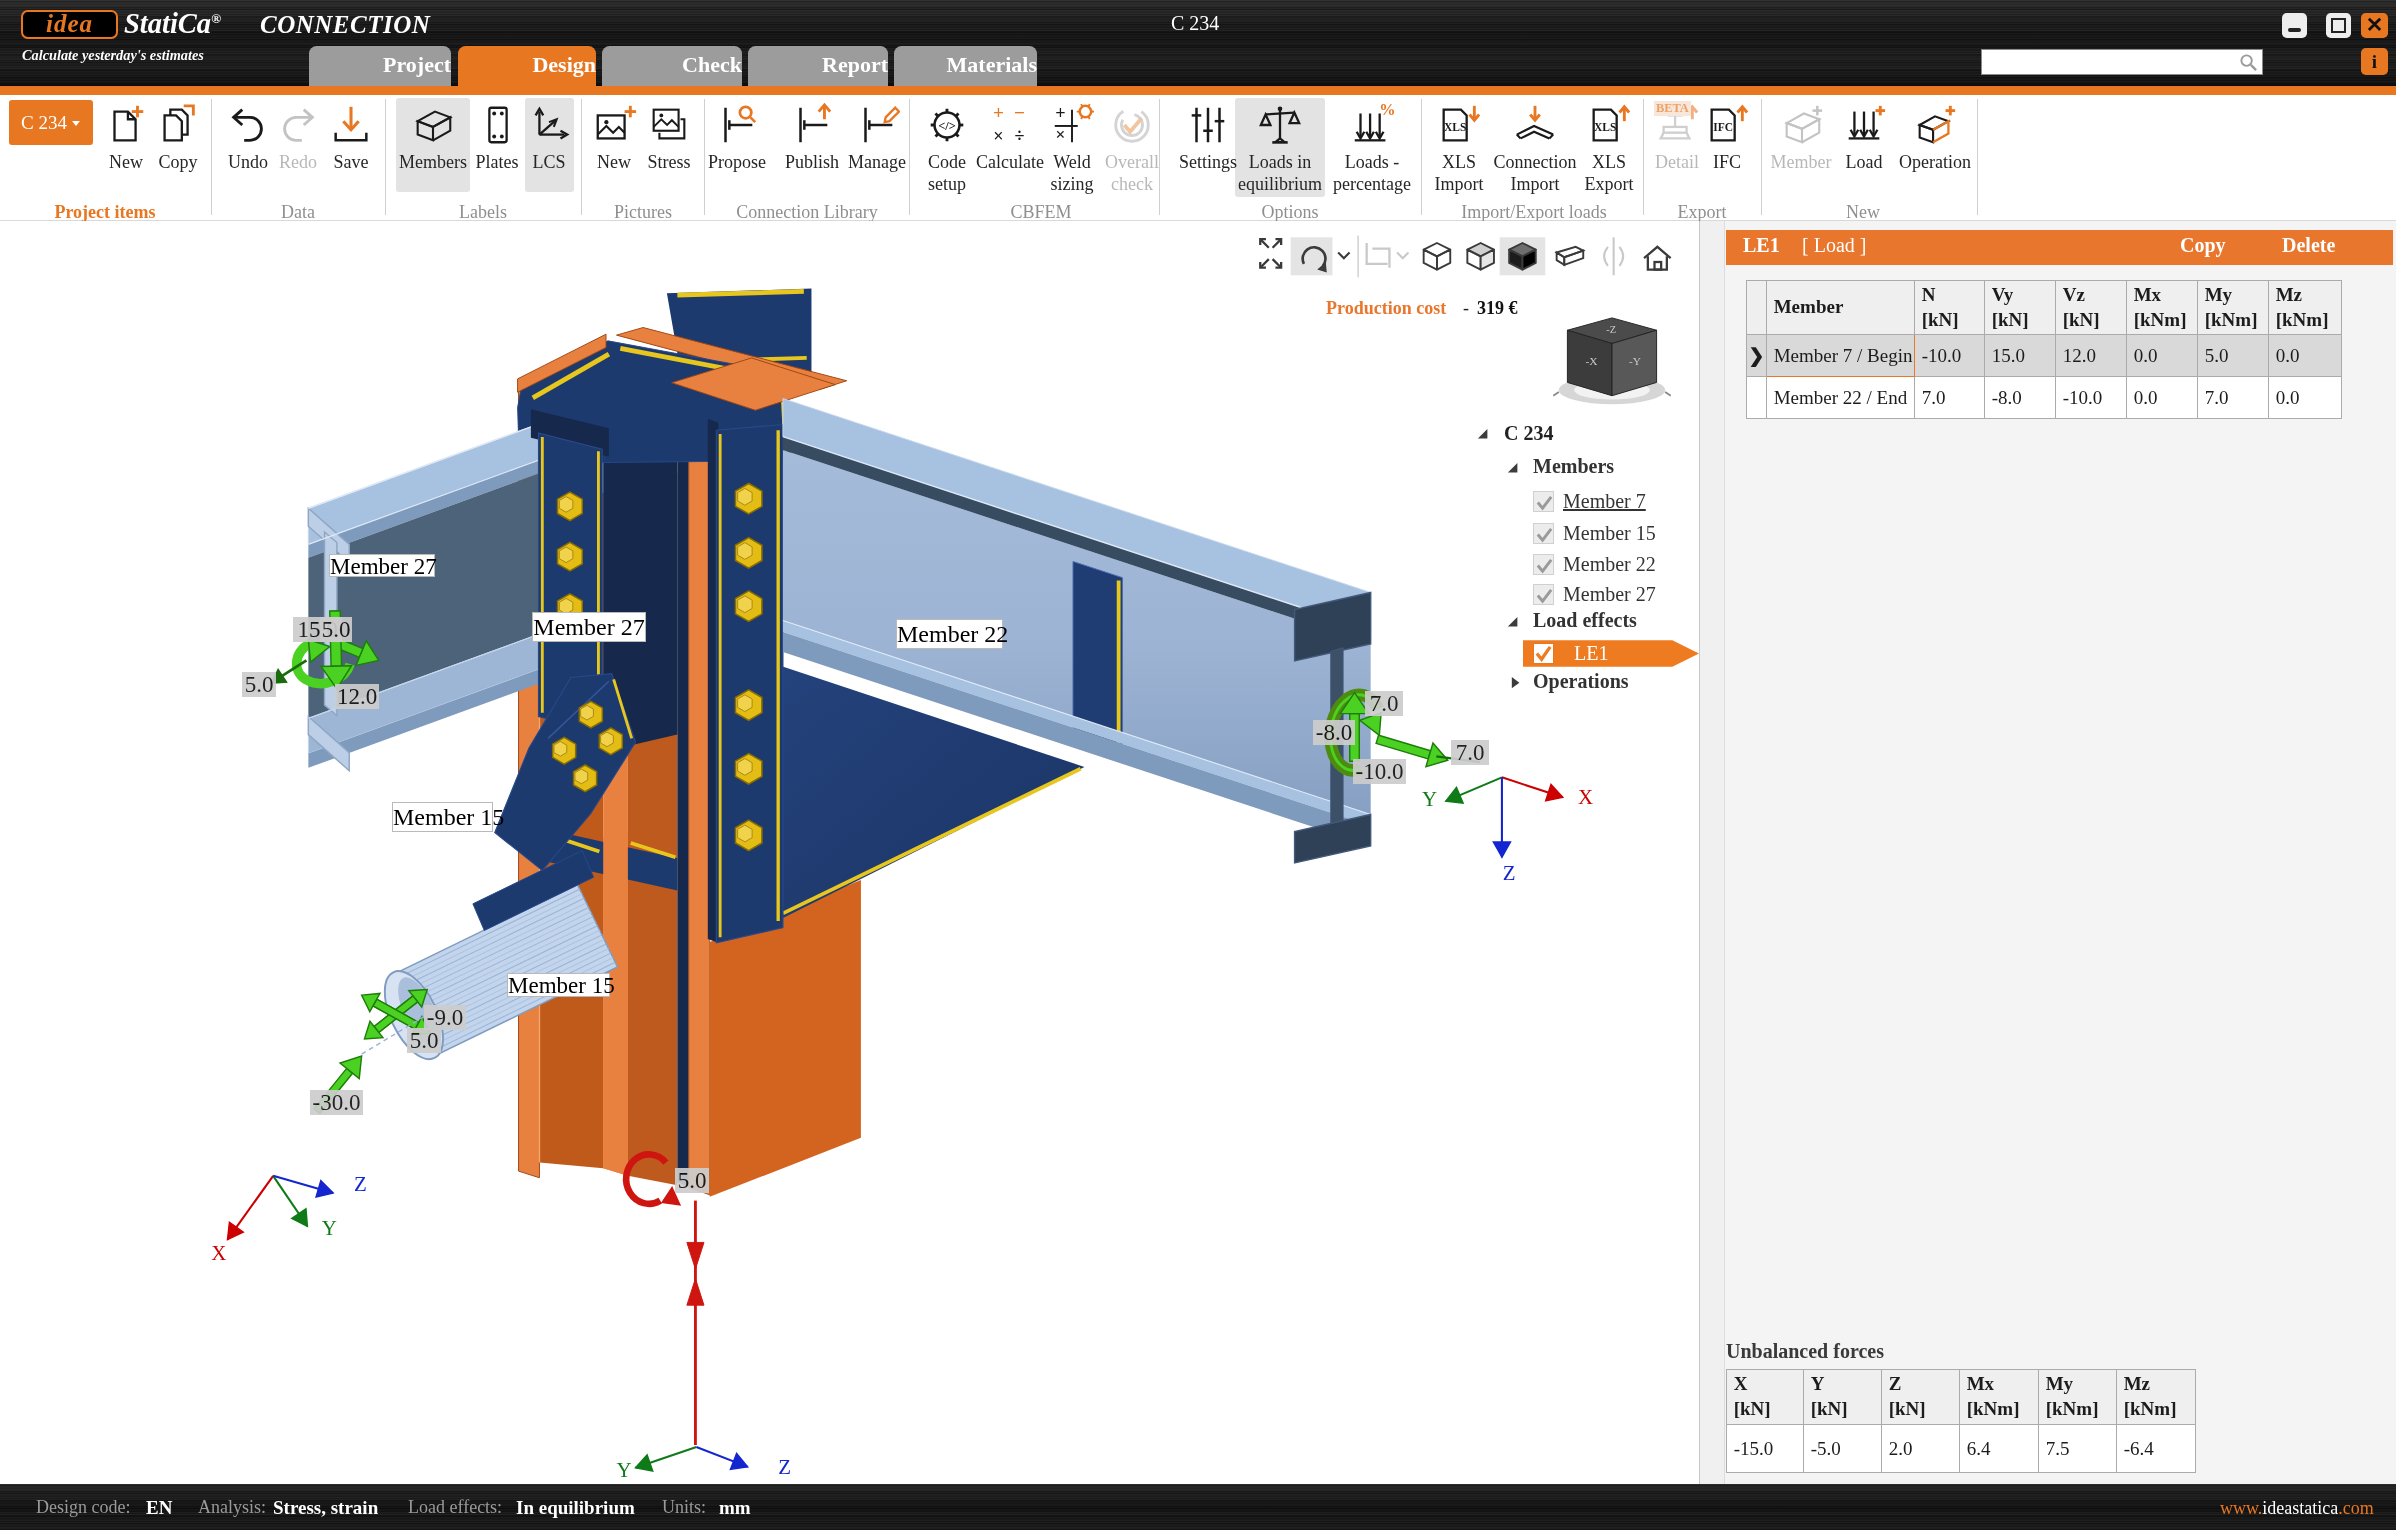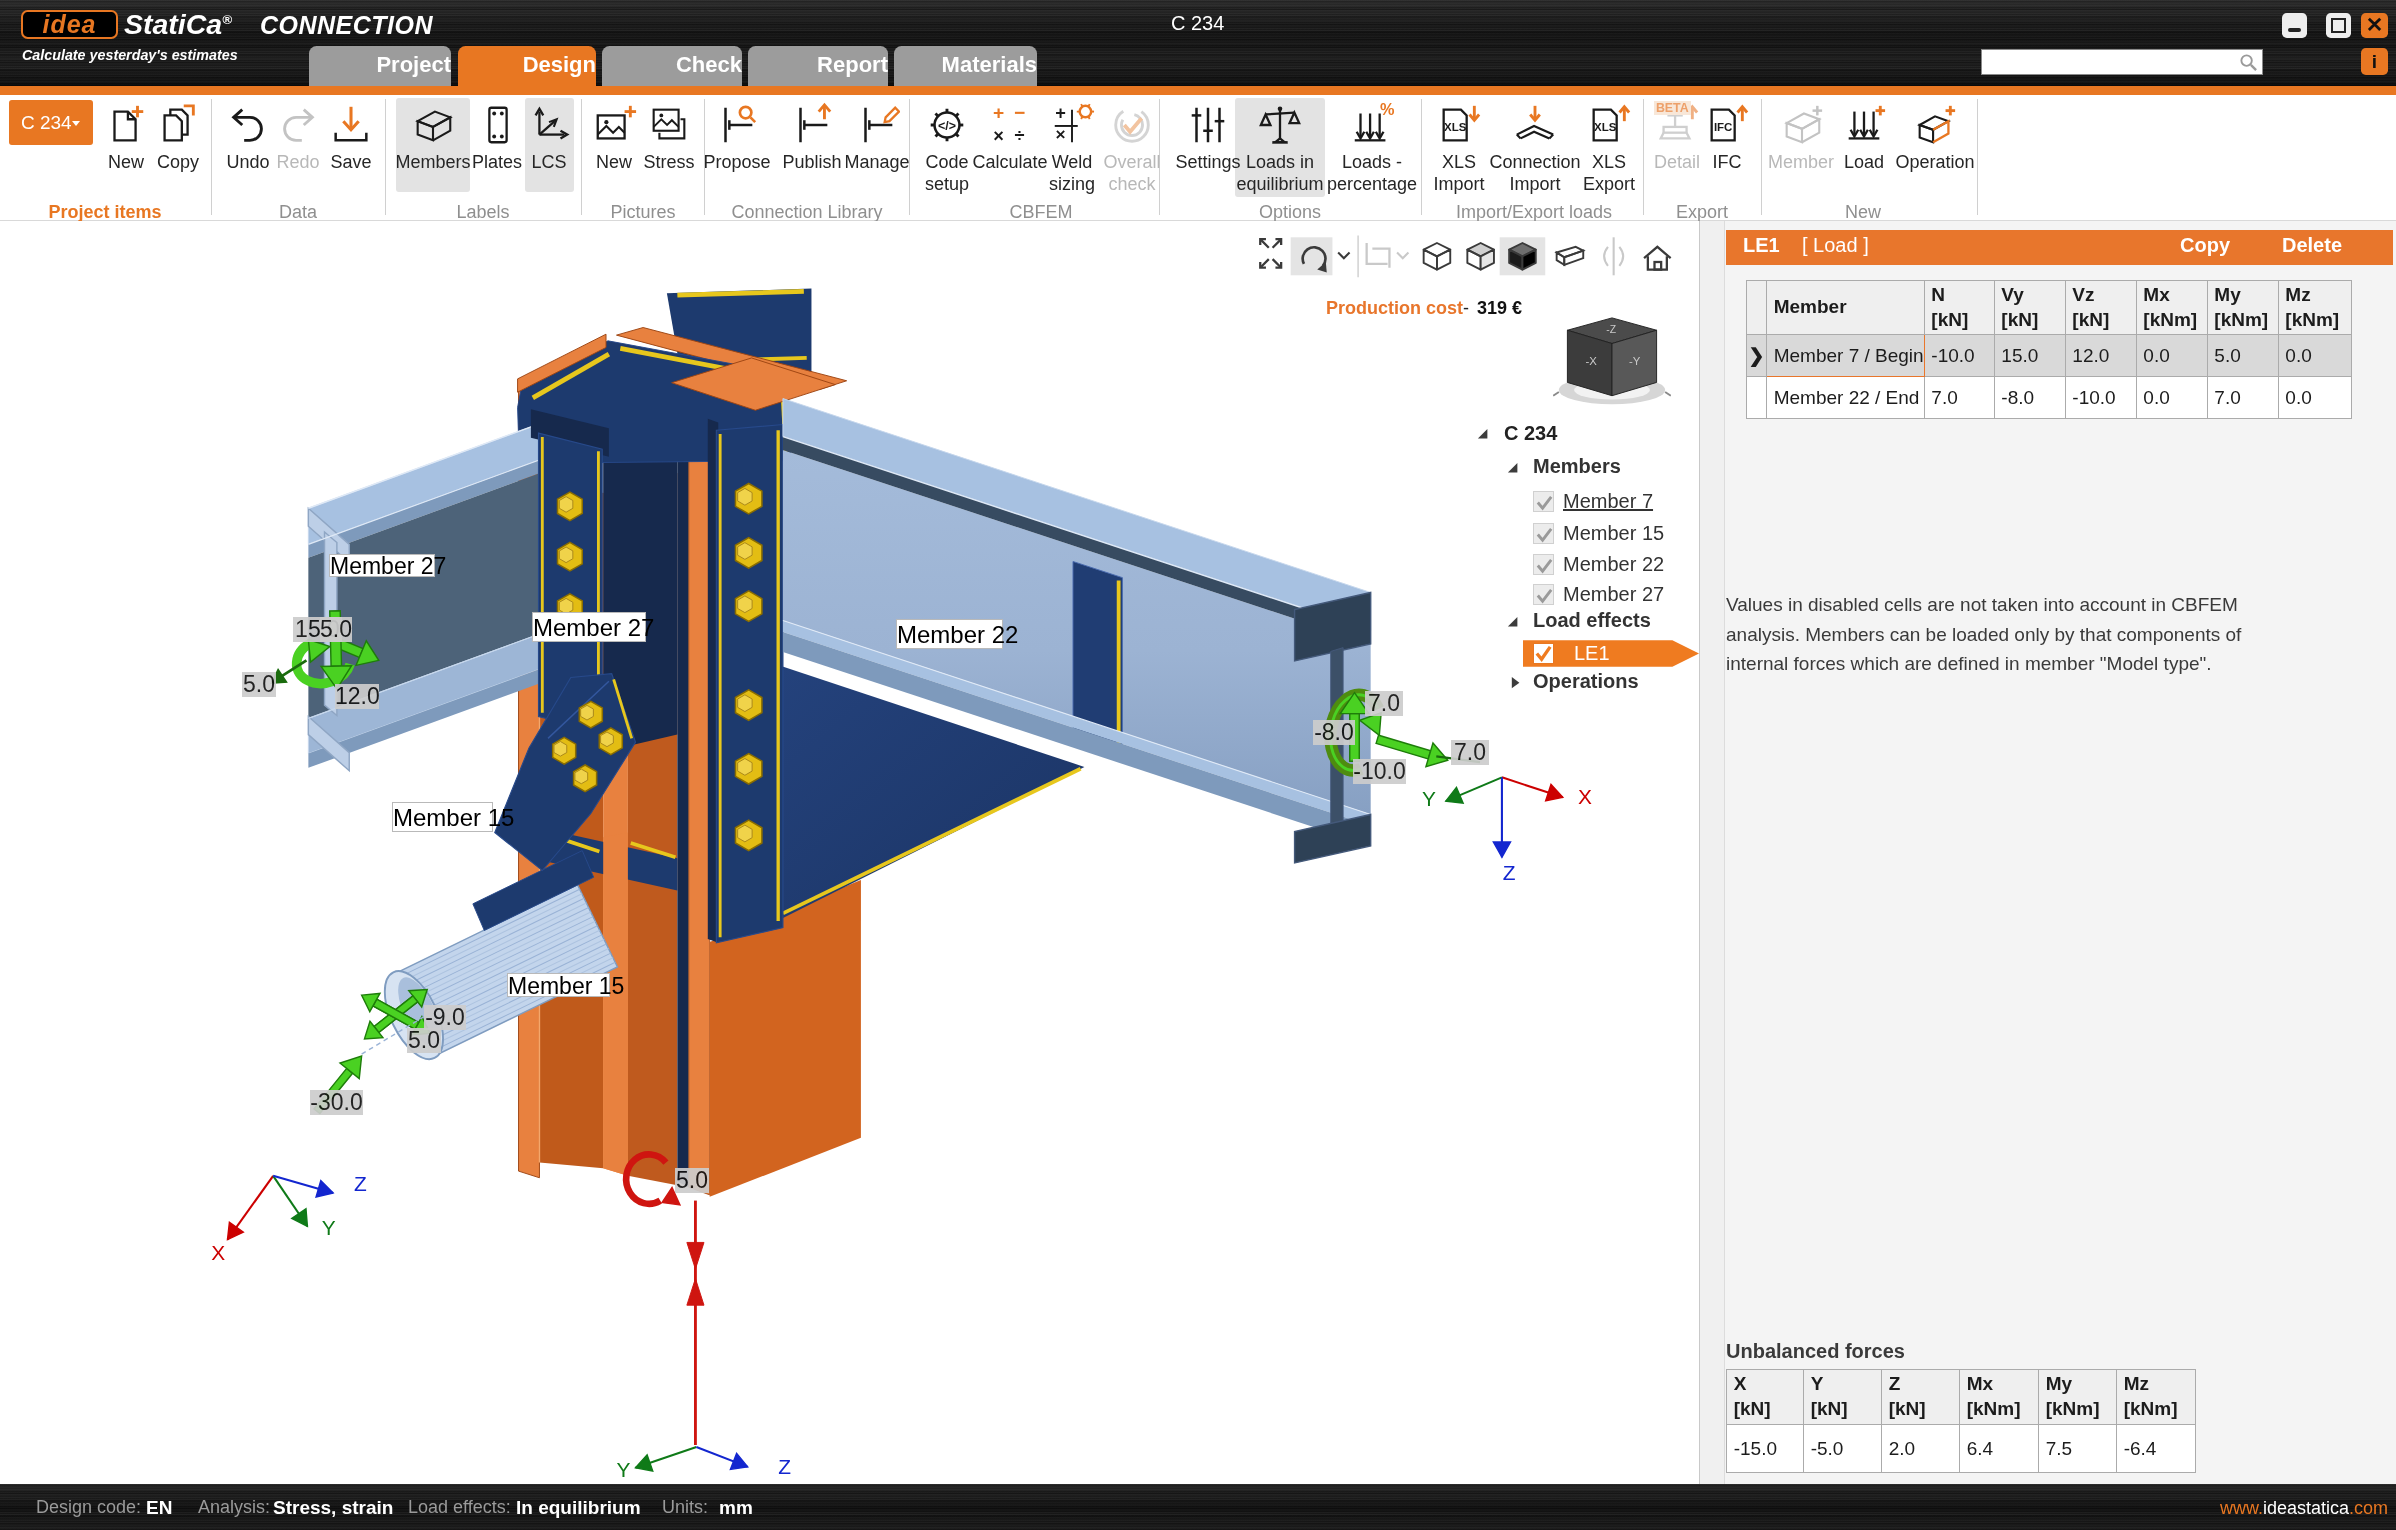--- a/index.html
+++ b/index.html
@@ -1,15 +1,15 @@
 <!DOCTYPE html>
 <html style="font-size:15px"><head><meta charset="utf-8"><style>
 *{margin:0;padding:0;box-sizing:border-box}
 html,body{width:2397px;height:1530px;overflow:hidden}
-#root{position:relative;width:2397px;height:1318px;font-family:Liberation Sans, sans-serif;background:#4d7c0f}
+#root{position:relative;width:2397px;height:1318px;font-family:Liberation Serif, serif;background:#4d7c0f}
 .abs{position:absolute}
 #titlebar{left:0;top:0;width:2397px;height:86px;
  background-image:
   repeating-linear-gradient(180deg, rgba(255,255,255,0.07) 0px, rgba(255,255,255,0.0) 1px, rgba(0,0,0,0.25) 1.9px, rgba(255,255,255,0.03) 2.9px, rgba(0,0,0,0.0) 4.8px, rgba(255,255,255,0.05) 5.7px, rgba(0,0,0,0.2) 7.6px),
   linear-gradient(180deg,#2a2a2a 0%,#121212 40%,#1c1c1c 70%,#0e0e0e 100%);
  background-color:#151515;}
 #orangebar{left:0;top:86px;width:2397px;height:9.5px;background:#e87722}
 #statusbar{left:0;top:1484px;width:2397px;height:47px;
  background-image:
   repeating-linear-gradient(180deg, rgba(255,255,255,0.07) 0px, rgba(255,255,255,0.0) 1px, rgba(0,0,0,0.25) 1.9px, rgba(255,255,255,0.03) 2.9px, rgba(0,0,0,0.0) 4.8px, rgba(255,255,255,0.05) 5.7px, rgba(0,0,0,0.2) 7.6px),
@@ -675,21 +675,20 @@
             <td style="">Member 22 / End</td>
             <td style="">7.0</td>
             <td style="">-8.0</td>
             <td style="">-10.0</td>
             <td style="">0.0</td>
             <td style="">7.0</td>
             <td style="">0.0</td>
           </tr>
         </tbody>
       </table>
-<div class="abs" style="left:26px;top:369px;width:666px;font-size:19px;line-height:29.5px;color:#3a3a3a">Values in disabled cells are not taken into account in CBFEM<br>analysis. Members can be loaded only by that components of<br>internal forces which are defined in member "Model type".</div>
 <div class="abs" style="left:26px;top:1119px;font-size:20px;font-weight:bold;color:#3a3a3a">Unbalanced forces</div>
 <table class="t1" style="position:absolute;left:26px;top:1148px;border:1.9px solid #9b9b9b">
         <tbody>
           <tr style="height:55px">
             <th style="width:77px">X<br>[kN]</th>
             <th style="width:78px">Y<br>[kN]</th>
             <th style="width:78px">Z<br>[kN]</th>
             <th style="width:79px">Mx<br>[kNm]</th>
             <th style="width:78px">My<br>[kNm]</th>
             <th style="width:79px">Mz<br>[kNm]</th>

